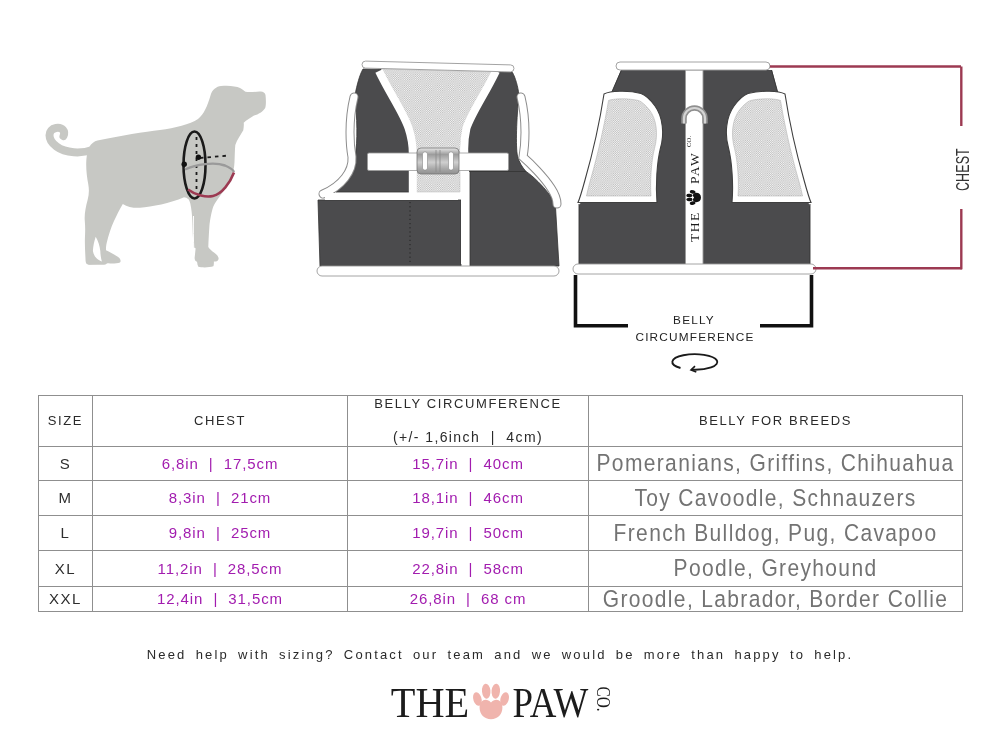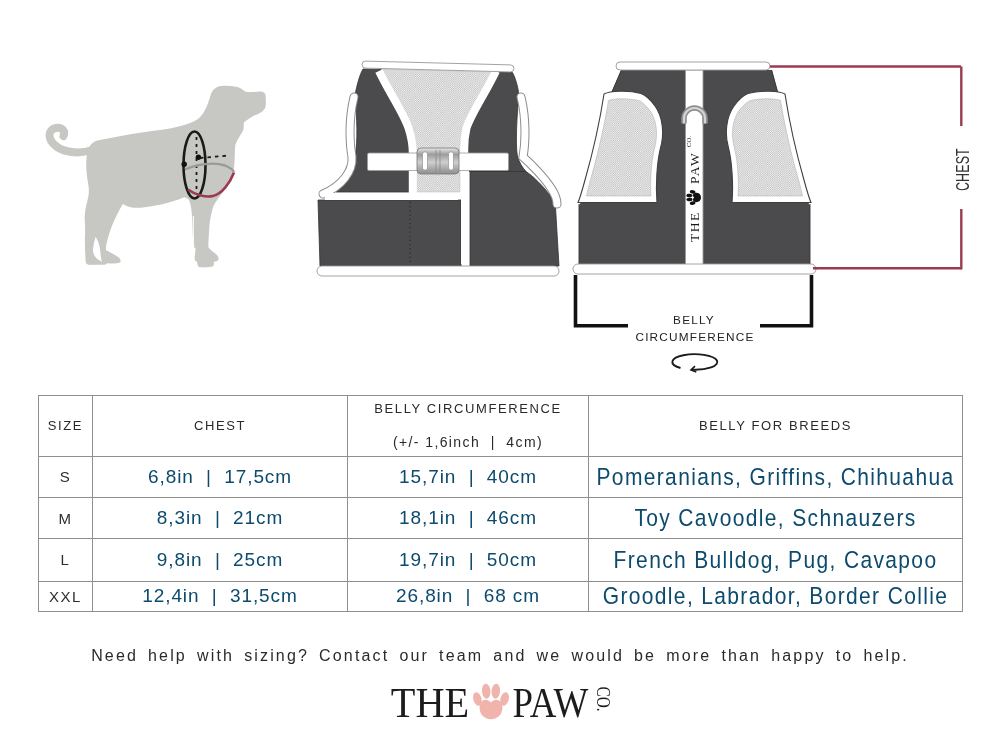--- a/index.html
+++ b/index.html
@@ -4,26 +4,26 @@
 <style>
   html,body{margin:0;padding:0;background:#fff;}
   #page{position:relative;width:1000px;height:751px;background:#fff;overflow:hidden;
         font-family:"Liberation Sans",sans-serif;}
   #gfx{position:absolute;left:0;top:0;}
   table.size{position:absolute;left:38px;top:395px;width:924px;height:217px;
     border-collapse:collapse;table-layout:fixed;color:#2e2e2e;padding-left:7px;}
   table.size td{border:1px solid #8f8f8f;text-align:center;vertical-align:middle;padding:0;}
   td.hdr{font-size:13px;letter-spacing:1.6px;color:#2a2a2a;}
   td.sz{font-size:15px;letter-spacing:1.5px;}
-  td.val{font-size:19px;letter-spacing:0.9px;color:#0c4a6e;}
-  td.breed{font-size:21px;letter-spacing:1.35px;color:#0c4a6e;}
+  td.val{font-size:15px;letter-spacing:0.9px;color:#a21caf;}
+  td.breed{font-size:21px;letter-spacing:1.35px;color:#737373;}
   .bt{display:inline-block;transform:scaleY(1.18);}
   .sub{font-size:14px;letter-spacing:1.4px;display:block;margin-top:18px;}
   #help{position:absolute;left:0;top:647px;width:1000px;text-align:center;
-    font-size:16px;letter-spacing:2.15px;word-spacing:3.5px;color:#2a2a2a;}
+    font-size:13px;letter-spacing:2.15px;word-spacing:3.5px;color:#2a2a2a;}
   #logo{position:absolute;left:0;top:672px;width:1000px;height:60px;text-align:center;}
 </style>
 </head>
 <body>
 <div id="page">
 <svg id="gfx" width="1000" height="751" viewBox="0 0 1000 751">
 <defs>
   <pattern id="mesh" width="2.2" height="2.2" patternUnits="userSpaceOnUse">
     <rect width="2.2" height="2.2" fill="#fafafa"></rect>
     <rect width="1.1" height="1.1" fill="#b9b9b9"></rect>
@@ -249,20 +249,26 @@
           <td class="breed"><span class="bt">Toy Cavoodle, Schnauzers</span></td>
   </tr>
 
   <tr style="height:35px">
     <td class="sz">L</td>
           <td class="val">9,8in&nbsp; | &nbsp;25cm</td>
           <td class="val">19,7in&nbsp; | &nbsp;50cm</td>
           <td class="breed"><span class="bt">French Bulldog, Pug, Cavapoo</span></td>
   </tr>
 
+  <tr style="height:35px">
+    <td class="sz">XL</td>
+          <td class="val">11,2in&nbsp; | &nbsp;28,5cm</td>
+          <td class="val">22,8in&nbsp; | &nbsp;58cm</td>
+          <td class="breed"><span class="bt">Poodle, Greyhound</span></td>
+  </tr>
 
   <tr style="height:24px">
     <td class="sz">XXL</td>
           <td class="val">12,4in&nbsp; | &nbsp;31,5cm</td>
           <td class="val">26,8in&nbsp; | &nbsp;68 cm</td>
           <td class="breed"><span class="bt">Groodle, Labrador, Border Collie</span></td>
   </tr>
 </tbody>
     </table>
 

